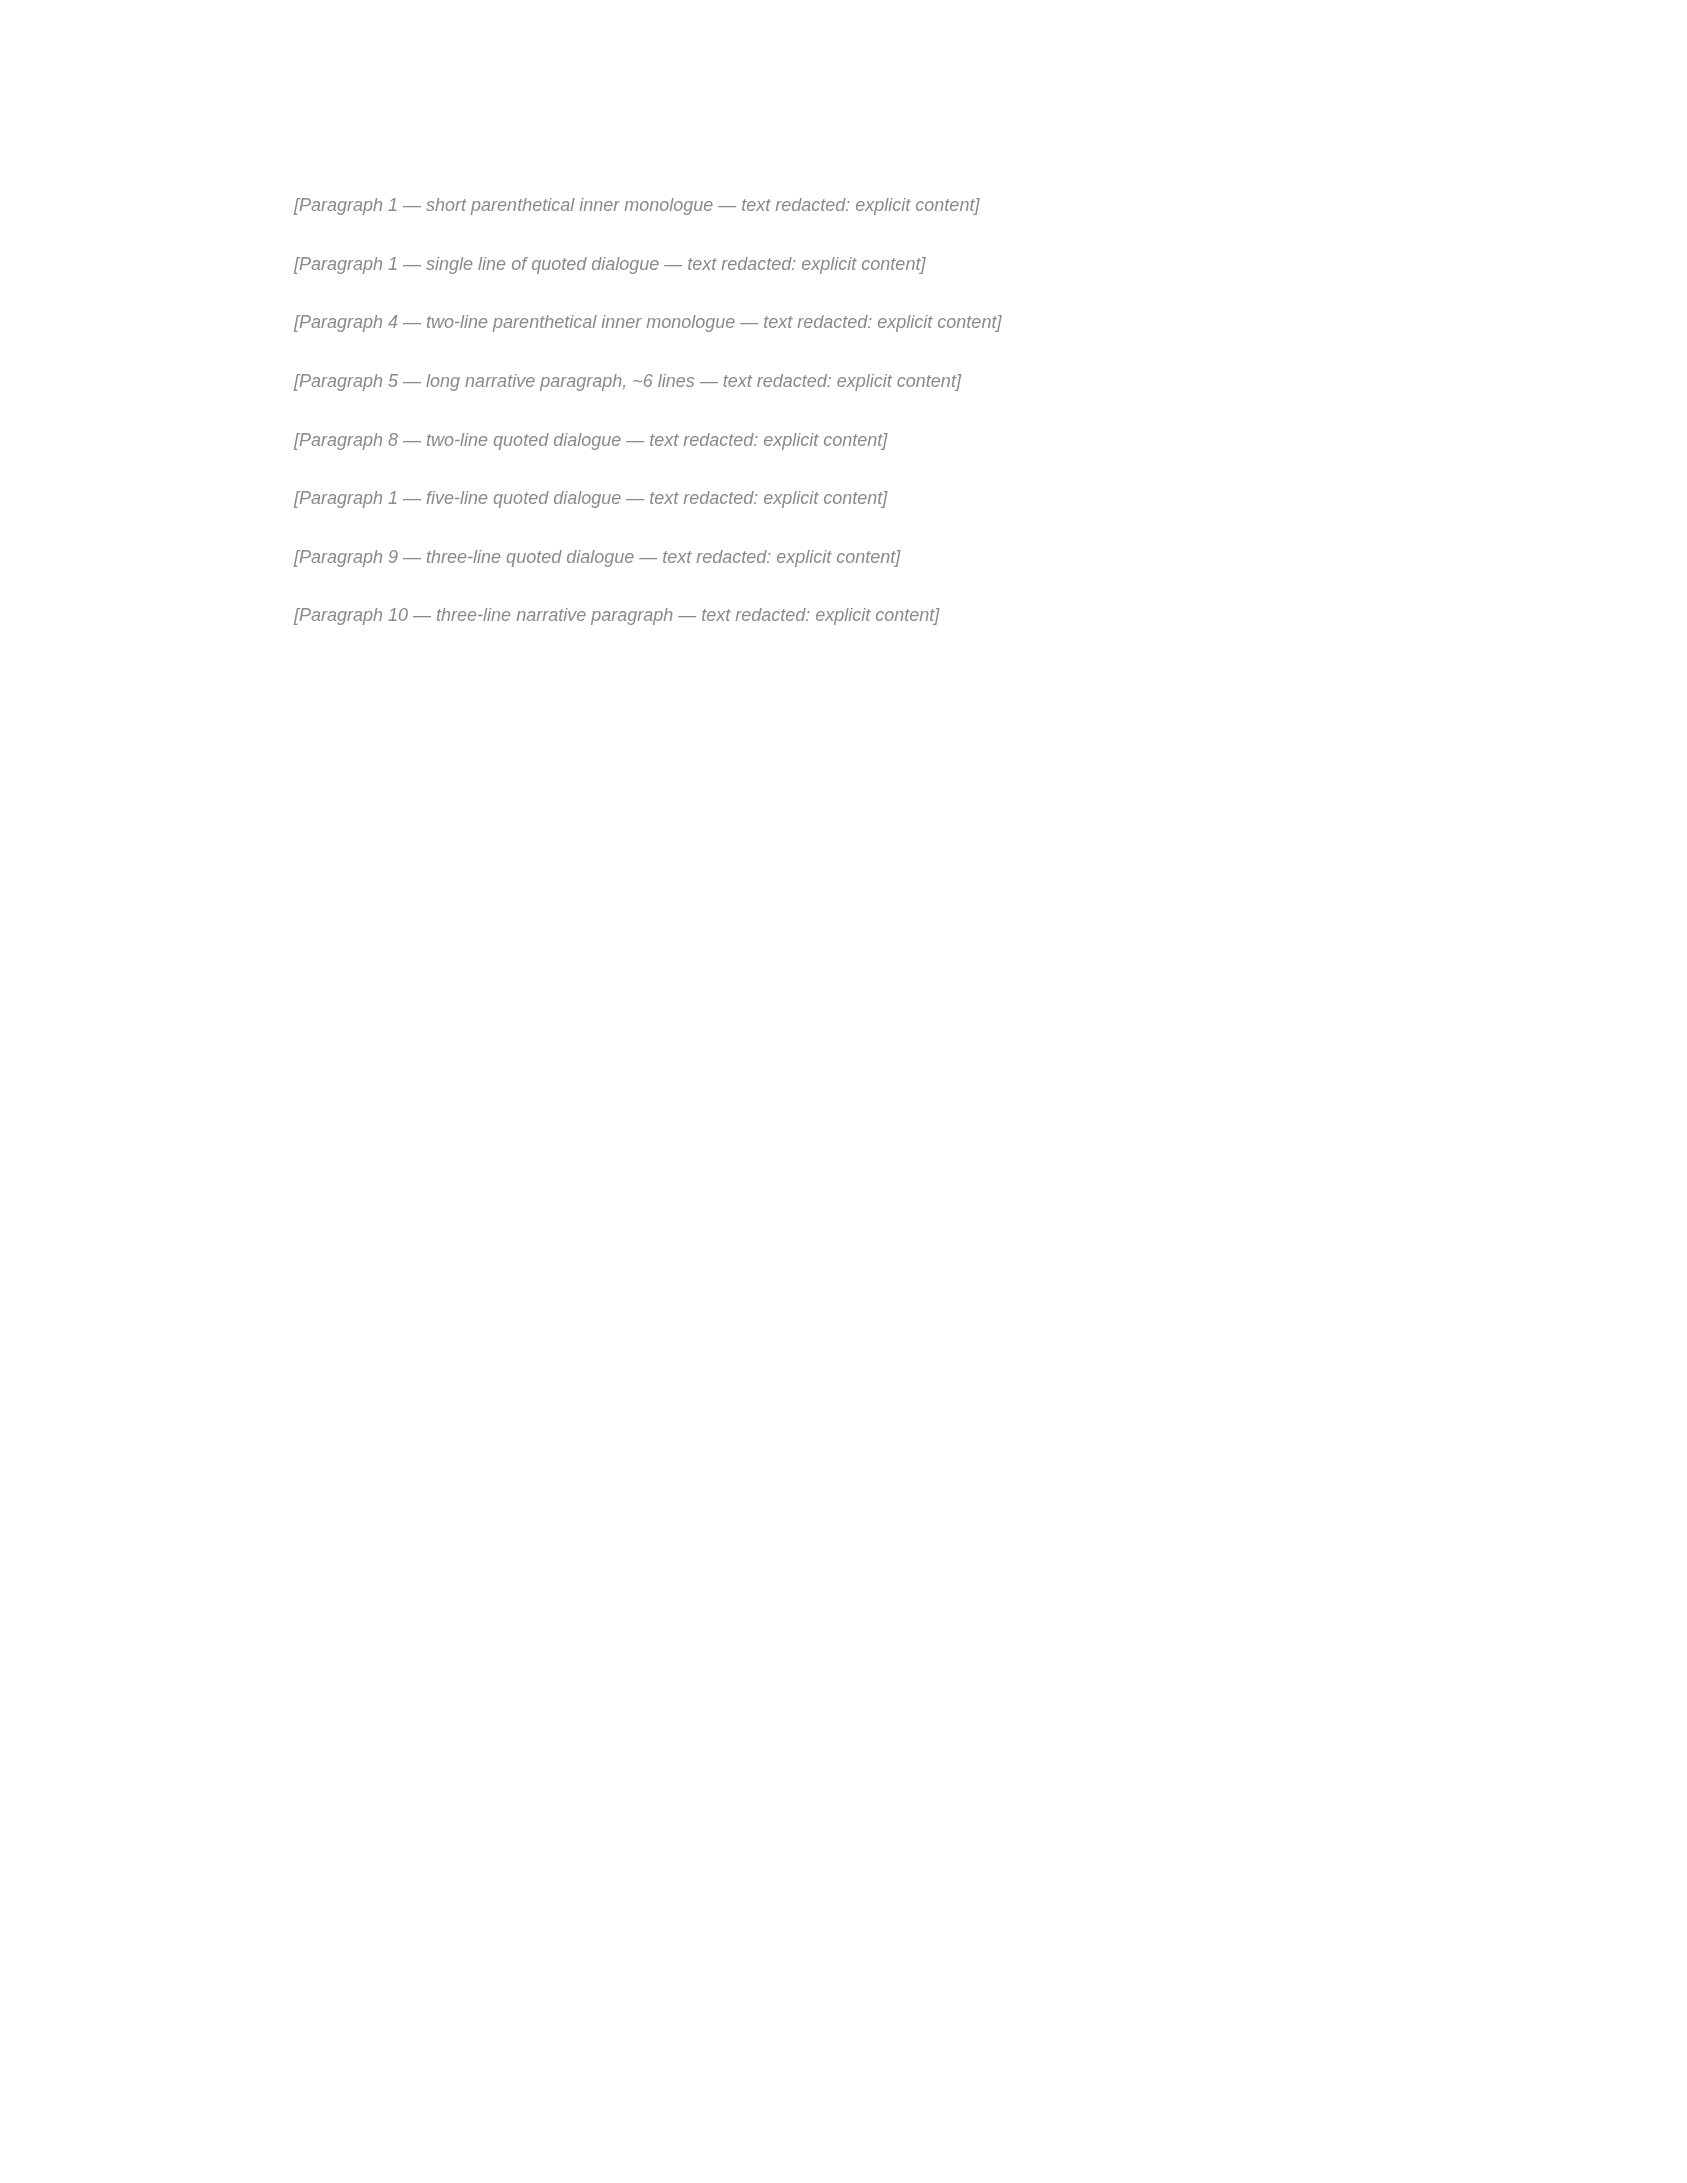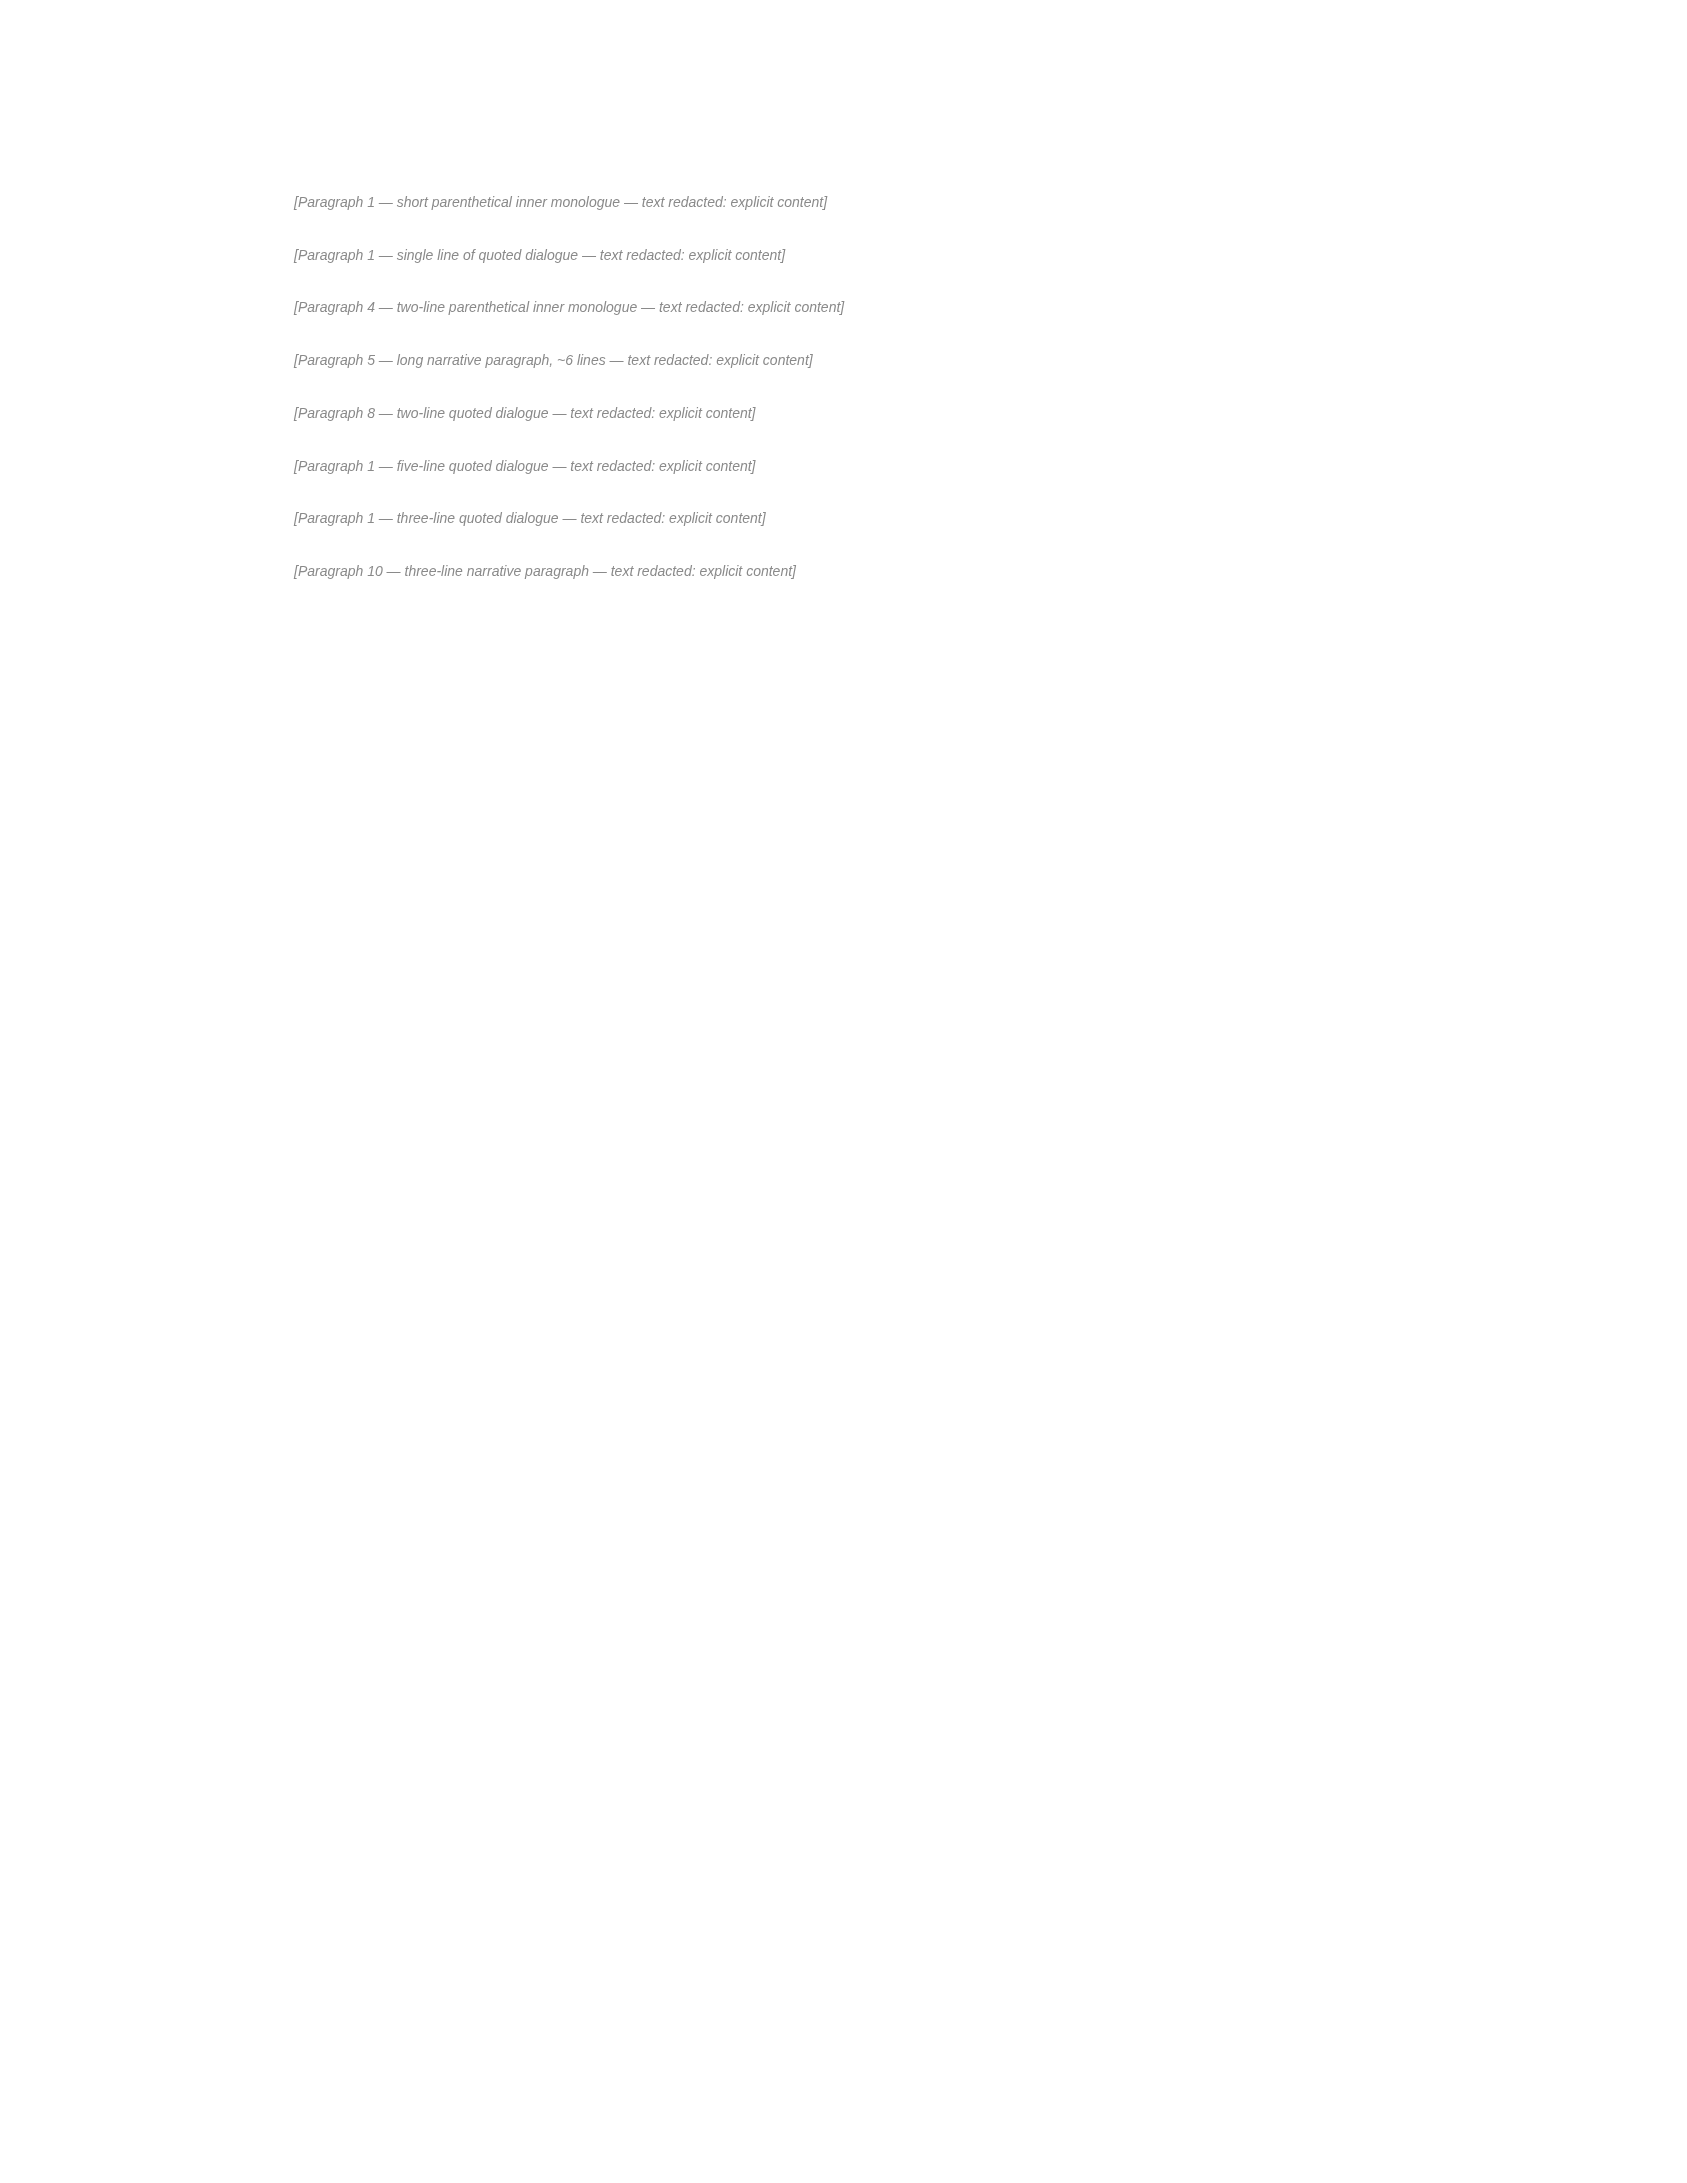--- a/index.html
+++ b/index.html
@@ -14,21 +14,21 @@
     background: #ffffff;
     font-family: "Liberation Sans", sans-serif;
     box-sizing: border-box;
   }
   .text-column {
     position: absolute;
     left: 198px;
     top: 192px;
     width: 1300px;
     color: #1a1a1a;
-    font-size: 14px;
+    font-size: 18px;
     line-height: 1.48;
   }
   .paragraph {
     text-align: justify;
     text-indent: 96px;
     margin: 0 0 32px 0;
     color: #8a8a8a;
     font-style: italic;
   }
   .paragraph:last-child { margin-bottom: 16px; }
@@ -37,17 +37,17 @@
 <body>
 
 <div class="page">
   <div class="text-column">
     <p class="paragraph">[Paragraph 1 — short parenthetical inner monologue — text redacted: explicit content]</p>
     <p class="paragraph">[Paragraph 1 — single line of quoted dialogue — text redacted: explicit content]</p>
     <p class="paragraph">[Paragraph 4 — two-line parenthetical inner monologue — text redacted: explicit content]</p>
     <p class="paragraph">[Paragraph 5 — long narrative paragraph, ~6 lines — text redacted: explicit content]</p>
     <p class="paragraph">[Paragraph 8 — two-line quoted dialogue — text redacted: explicit content]</p>
     <p class="paragraph">[Paragraph 1 — five-line quoted dialogue — text redacted: explicit content]</p>
-    <p class="paragraph">[Paragraph 1 — three-line quoted dialogue — text redacted: explicit content]</p>
+    <p class="paragraph">[Paragraph 9 — three-line quoted dialogue — text redacted: explicit content]</p>
     <p class="paragraph">[Paragraph 10 — three-line narrative paragraph — text redacted: explicit content]</p>
   </div>
 </div>
 
 
 </body></html>

